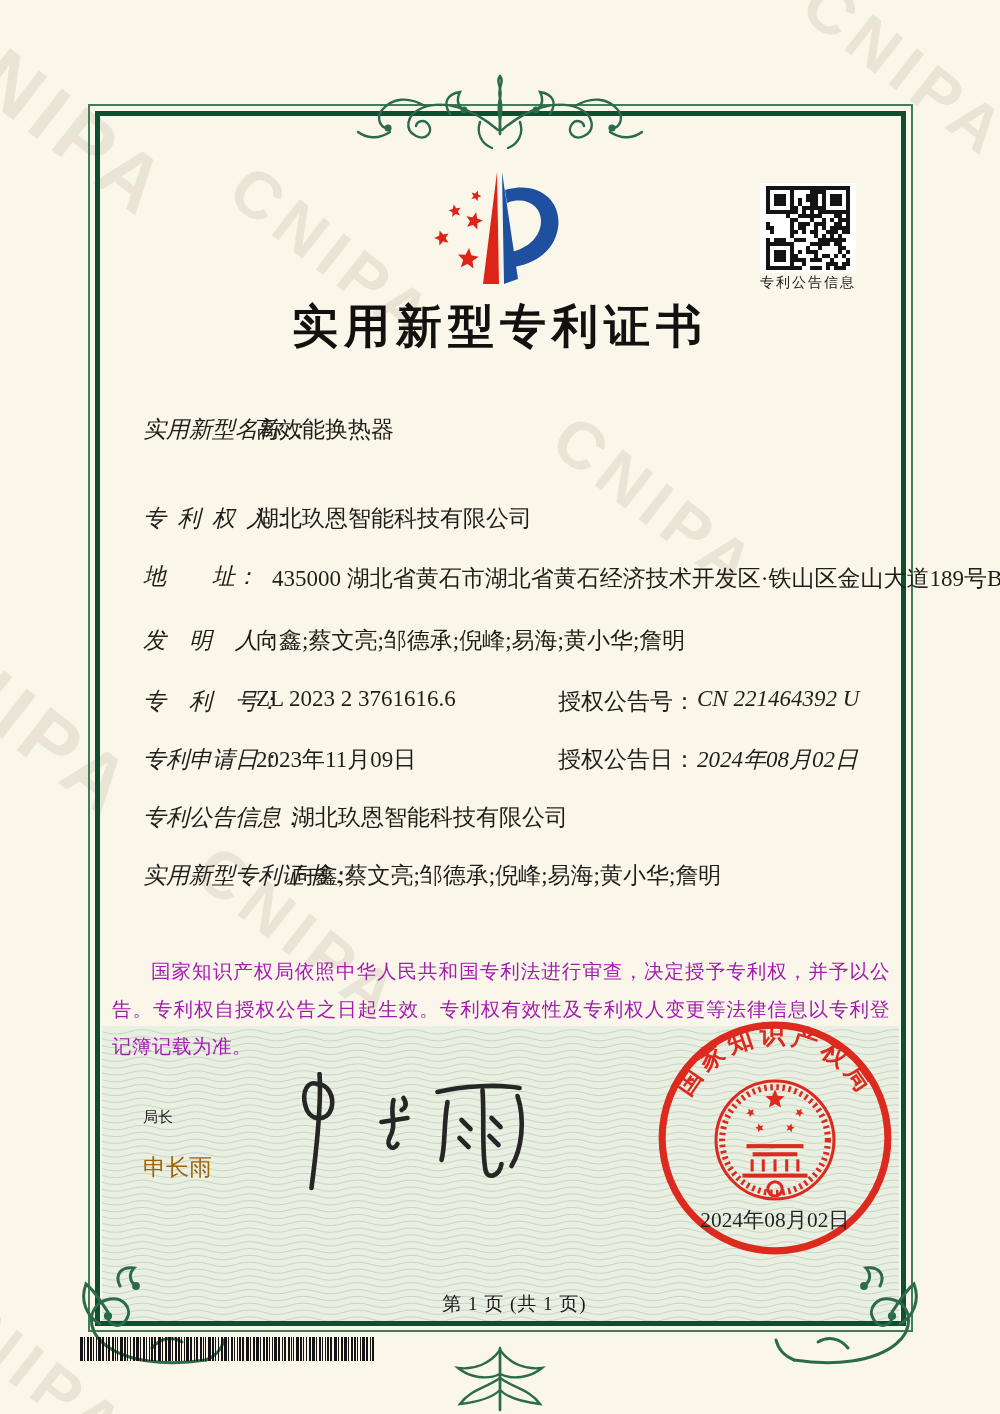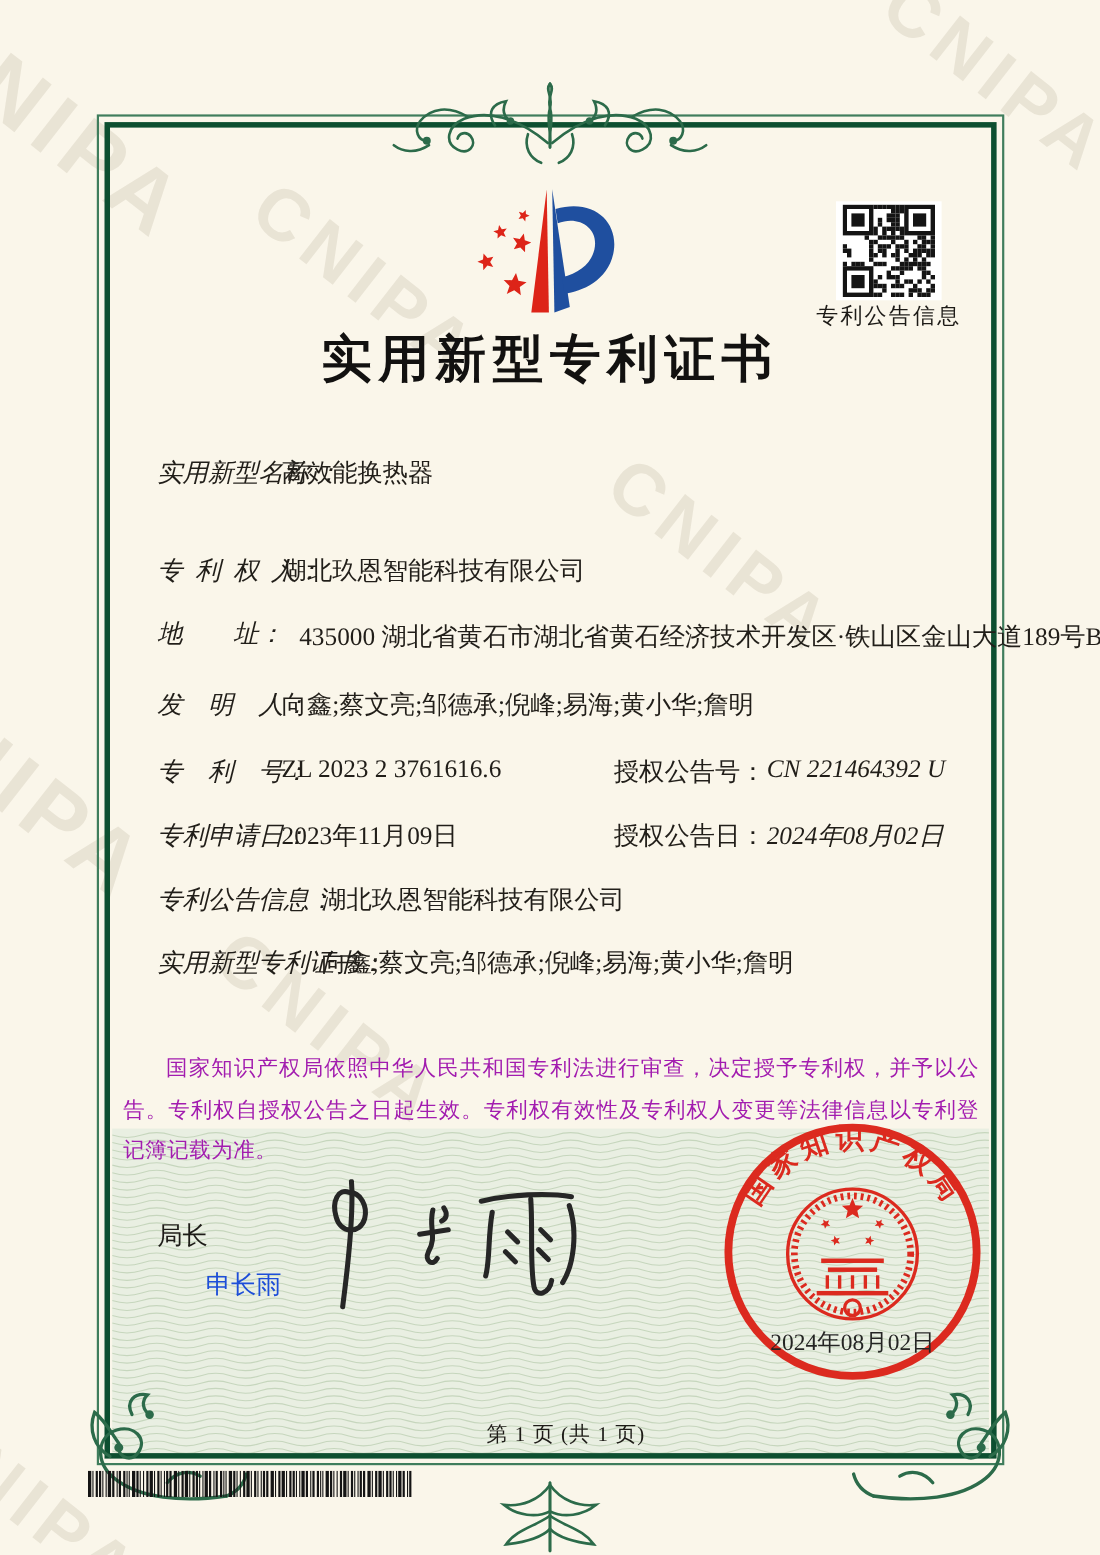--- a/index.html
+++ b/index.html
@@ -13,39 +13,39 @@
   .band svg{width:100%;height:100%;display:block;}
   
   .wm{position:absolute;font-family:"Liberation Sans","DejaVu Sans",sans-serif;font-weight:bold;
       color:rgba(122,106,74,0.13);transform:rotate(38deg);transform-origin:left top;letter-spacing:8px;
       z-index:1;white-space:pre;user-select:none;}
   
   .cert-no{position:absolute;left:130px;top:176px;font-size:23px;letter-spacing:1px;white-space:pre;z-index:3;}
   .logo{position:absolute;left:428px;top:166px;width:150px;height:120px;z-index:3;}
   .qr-box{position:absolute;left:760px;top:183px;width:96px;height:90px;background:#fff;z-index:3;
           display:flex;align-items:center;justify-content:center;}
-  .qr-caption{position:absolute;left:738px;top:274px;width:140px;text-align:center;font-size:20px;
+  .qr-caption{position:absolute;left:738px;top:274px;width:140px;text-align:center;font-size:14px;
           letter-spacing:2px;z-index:3;color:#1d1b17;}
   .title{position:absolute;left:0;right:0;top:296px;text-align:center;font-size:46px;font-weight:700;
           letter-spacing:6px;color:#121110;z-index:3;}
   
   .row{position:absolute;left:0;top:0;width:100%;font-size:23px;z-index:3;}
   .row span{position:absolute;white-space:pre;}
   .lbl{left:143px;color:#211e19;font-style:italic;}
   .val{left:256px;color:#211e19;}
   .val2{left:292px;color:#211e19;}
   .lblr{left:558px;color:#211e19;}
   .valr{left:697px;color:#211e19;font-style:italic;}
   .addr-val{position:absolute;left:272px;width:618px;line-height:36px;white-space:normal;color:#211e19;}
   
   .legal{position:absolute;left:112px;top:953px;width:778px;font-size:19.5px;line-height:37.5px;
          text-indent:2em;text-align:justify;letter-spacing:0.5px;color:#a21caf;z-index:3;}
   
-  .sig-title{position:absolute;left:143px;top:1108px;font-size:23px;z-index:3;color:#1d1b17;}
-  .sig-name{position:absolute;left:143px;top:1152px;font-size:23px;z-index:3;color:#1d4ed8;margin-left:44px;}
+  .sig-title{position:absolute;left:143px;top:1108px;font-size:15px;z-index:3;color:#1d1b17;}
+  .sig-name{position:absolute;left:143px;top:1152px;font-size:23px;z-index:3;color:#a16207;}
   .sig-svg{position:absolute;left:275px;top:1072px;width:265px;height:120px;z-index:3;}
   
   .stamp{position:absolute;left:653px;top:1016px;width:244px;height:244px;z-index:4;opacity:0.96;}
   
   .footer{position:absolute;left:0;right:0;top:1291px;text-align:center;font-size:19px;letter-spacing:1px;
           z-index:3;color:#1d1b17;margin-left:29px;}
   .barcode{position:absolute;left:80px;top:1337px;width:296px;height:24px;z-index:3;}
   
   .orn{position:absolute;z-index:3;}
 </style>

